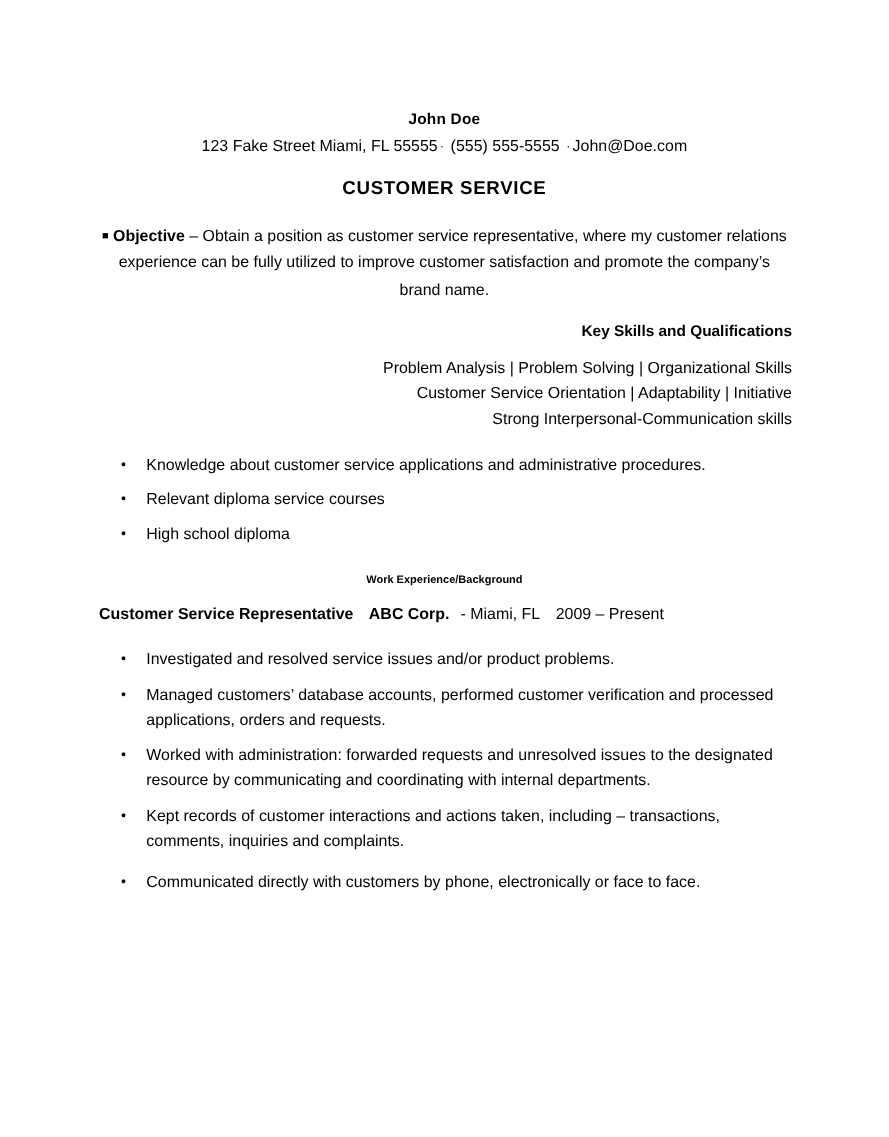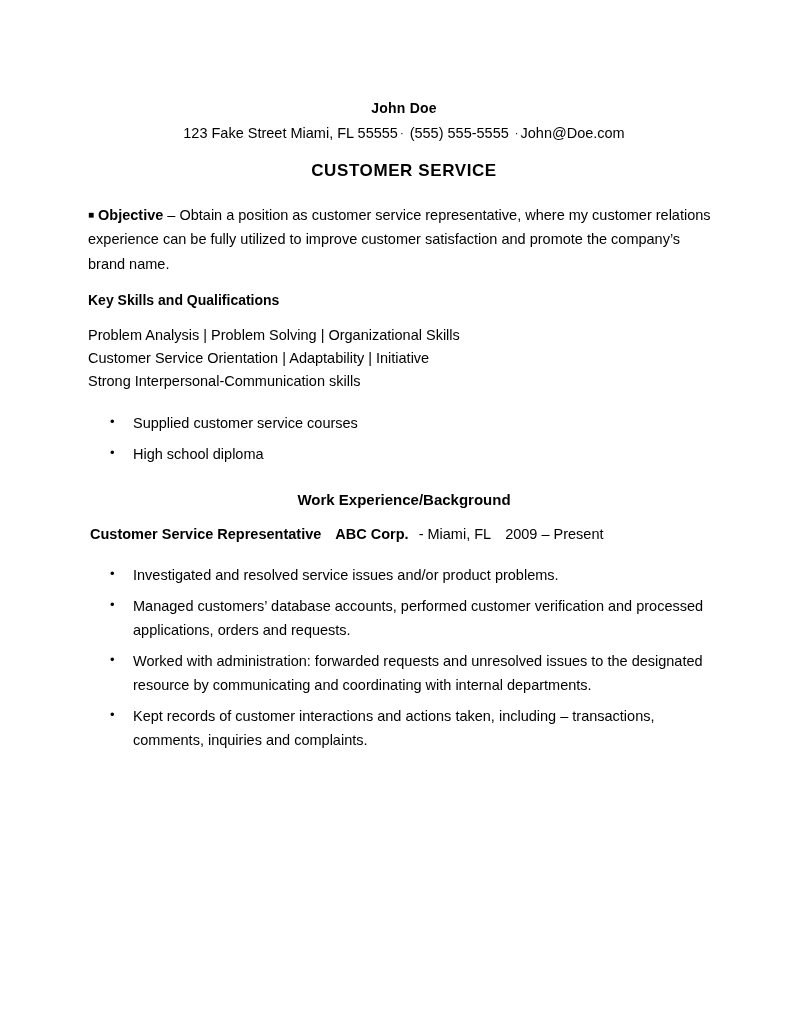--- a/index.html
+++ b/index.html
@@ -42,38 +42,38 @@
     text-align: center;
     font-size: 17px;
     font-weight: bold;
     letter-spacing: 0.6px;
     margin: 0 0 22px 0;
   }
   .objective {
     font-size: 14.5px;
     line-height: 1.68;
     margin: 0 0 16px 0;
-    text-align: left;
+    text-align: center;
   }
   .objective .sq {
     font-size: 10px;
     vertical-align: 2px;
     padding-right: 4px;
   }
   .objective b {
     font-weight: bold;
   }
   .section-head {
-    text-align: left;
+    text-align: right;
     font-size: 14px;
     font-weight: bold;
     margin: 2px 0 16px 0;
   }
   .skills-center {
-    text-align: left;
+    text-align: right;
     font-size: 14.5px;
     line-height: 1.6;
     margin: 0 0 18px 0;
   }
   ul.bullets {
     list-style: none;
     margin: 0 0 6px 0;
     padding: 0;
   }
   ul.bullets li {
@@ -85,21 +85,21 @@
   }
   ul.bullets li::before {
     content: "\2022";
     position: absolute;
     left: 22px;
     top: -1px;
     font-size: 13px;
   }
   .work-head {
     text-align: center;
-    font-size: 15px;
+    font-size: 10px;
     font-weight: bold;
     margin: 24px 0 18px 0;
   }
   .job {
     font-size: 14.5px;
     margin: 0 0 16px 0;
     padding-left: 2px;
   }
   .job .role {
     font-weight: bold;
@@ -140,21 +140,22 @@
 
   <div class="section-head">Key Skills and Qualifications</div>
 
   <div class="skills-center">
     <div>Problem Analysis | Problem Solving | Organizational Skills</div>
     <div>Customer Service Orientation | Adaptability | Initiative</div>
     <div>Strong Interpersonal-Communication skills</div>
   </div>
 
   <ul class="bullets">
-    <li>Supplied customer service courses</li>
+    <li>Knowledge about customer service applications and administrative procedures.</li>
+    <li>Relevant diploma service courses</li>
     <li>High school diploma</li>
   </ul>
 
   <div class="work-head">Work Experience/Background</div>
 
   <div class="job">
     <span class="role">Customer Service Representative</span><span class="gap"></span><span class="company-bold">ABC Corp.</span><span class="gap-sm"></span><span>- Miami, FL</span><span class="gap"></span><span>2009 – Present</span>
   </div>
 
   <div class="spacer-6"></div>
@@ -162,14 +163,17 @@
   <ul class="bullets">
     <li>Investigated and resolved service issues and/or product problems.</li>
     <li>Managed customers’ database accounts, performed customer verification and processed applications, orders and requests.</li>
     <li>Worked with administration: forwarded requests and unresolved issues to the designated resource by communicating and coordinating with internal departments.</li>
     <li>Kept records of customer interactions and actions taken, including – transactions, comments, inquiries and complaints.</li>
   </ul>
 
 
   <div class="spacer-6"></div>
 
+  <ul class="bullets">
+    <li>Communicated directly with customers by phone, electronically or face to face.</li>
+  </ul>
 
 </div>
 
 </body></html>

